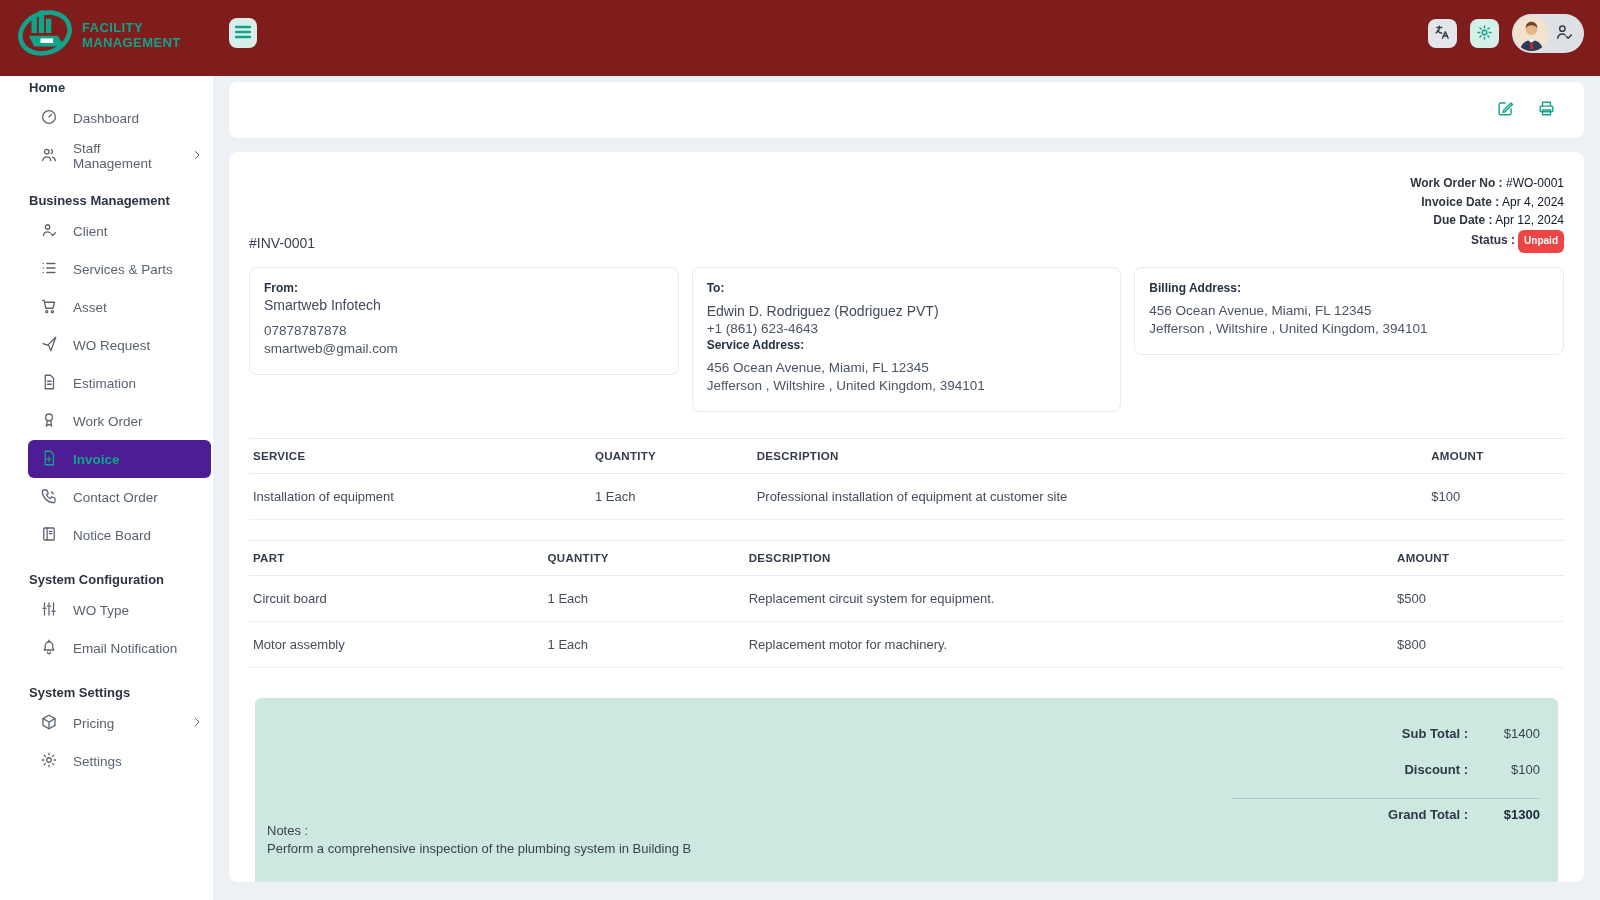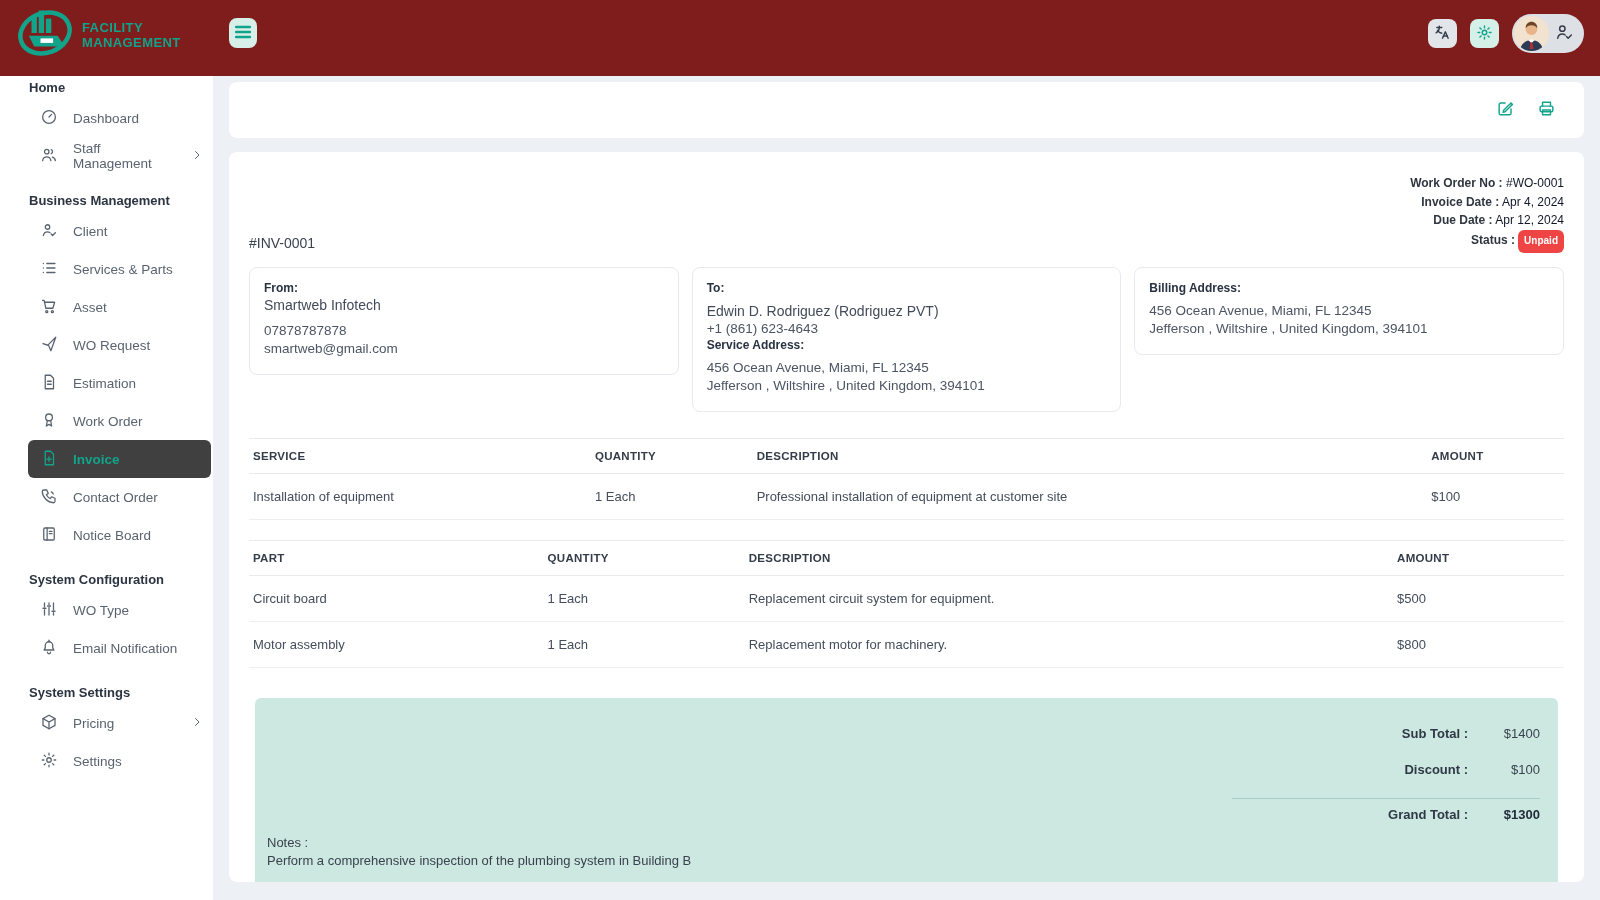--- a/index.html
+++ b/index.html
@@ -18,21 +18,21 @@
   .profile-pill { height:39px; width:72px; background:#dde1e6; border-radius:20px; display:flex; align-items:center; gap:5px; padding:2px; cursor:pointer; }
   .avatar { width:35px; height:35px; border-radius:50%; overflow:hidden; background:#f3ddc3; flex-shrink:0; }
 
   
   .sidebar { position:absolute; top:68px; left:12px; width:213px; bottom:0; background:#fff; padding:10px 14px 0 16px; overflow:hidden; }
   .section-title { font-size:13px; font-weight:bold; color:#2b3441; margin:18px 0 4px 1px; }
   .section-title:first-child { margin-top:2px; }
   .side-item { display:flex; align-items:center; gap:15px; height:38px; padding:0 8px 0 12px; border-radius:6px; color:#59636f; font-size:13.5px; cursor:pointer; }
   .side-item .lbl { flex:1; }
   .side-item svg { stroke:#59636f; }
-  .side-item.active { background:#404040; color:#12a38b; font-weight:bold; }
+  .side-item.active { background:#4c1d95; color:#12a38b; font-weight:bold; }
   .side-item.active svg { stroke:#12a38b; }
 
   
   .content { position:absolute; top:68px; left:213px; right:0; bottom:0; background:#edf0f4; padding:14px 16px 18px; }
   .toolbar-card { height:56px; background:#fff; border-radius:8px; display:flex; align-items:center; justify-content:flex-end; gap:22px; padding-right:28px; margin-bottom:14px; }
   .tool-icon { background:none; border:none; cursor:pointer; display:flex; }
   .invoice-card { background:#fff; border-radius:8px; height:730px; padding:22px 20px; overflow:hidden; }
 
   .card-top { display:flex; justify-content:space-between; align-items:flex-end; }
   .inv-number { font-size:14px; color:#3a4350; padding-bottom:2px; }
@@ -53,21 +53,21 @@
   th { text-align:left; font-size:11.5px; font-weight:bold; color:#333c49; letter-spacing:.3px; border-top:1px solid #e7eaee; border-bottom:1px solid #e7eaee; padding:11px 4px; }
   td { font-size:13px; color:#434d5b; border-bottom:1px solid #edf0f3; padding:15px 4px; }
 
   .totals-box { margin:30px 6px 0; background:#cde8e1; border-radius:6px; padding:28px 18px 30px 12px; }
   .totals-col { width:308px; margin-left:auto; }
   .t-row { display:flex; justify-content:flex-end; align-items:center; margin-bottom:21px; font-size:13px; }
   .t-row .t-lab { font-weight:bold; color:#2f3945; }
   .t-row .t-val { width:72px; text-align:right; color:#39434f; }
   .t-grand { border-top:1px solid #a9cec5; padding-top:8px; margin-bottom:0; }
   .t-grand .t-val { font-weight:bold; color:#222c38; }
-  .notes { margin-top:12px; font-size:13px; color:#39424e; line-height:18px; }
+  .notes { font-size:13px; color:#39424e; line-height:18px; }
 </style>
 </head>
 <body>
 
 <div class="app">
 
   <div class="header">
     <div class="logo">
       <span>
         <svg width="58" height="54" viewBox="0 0 64 60" fill="none">

